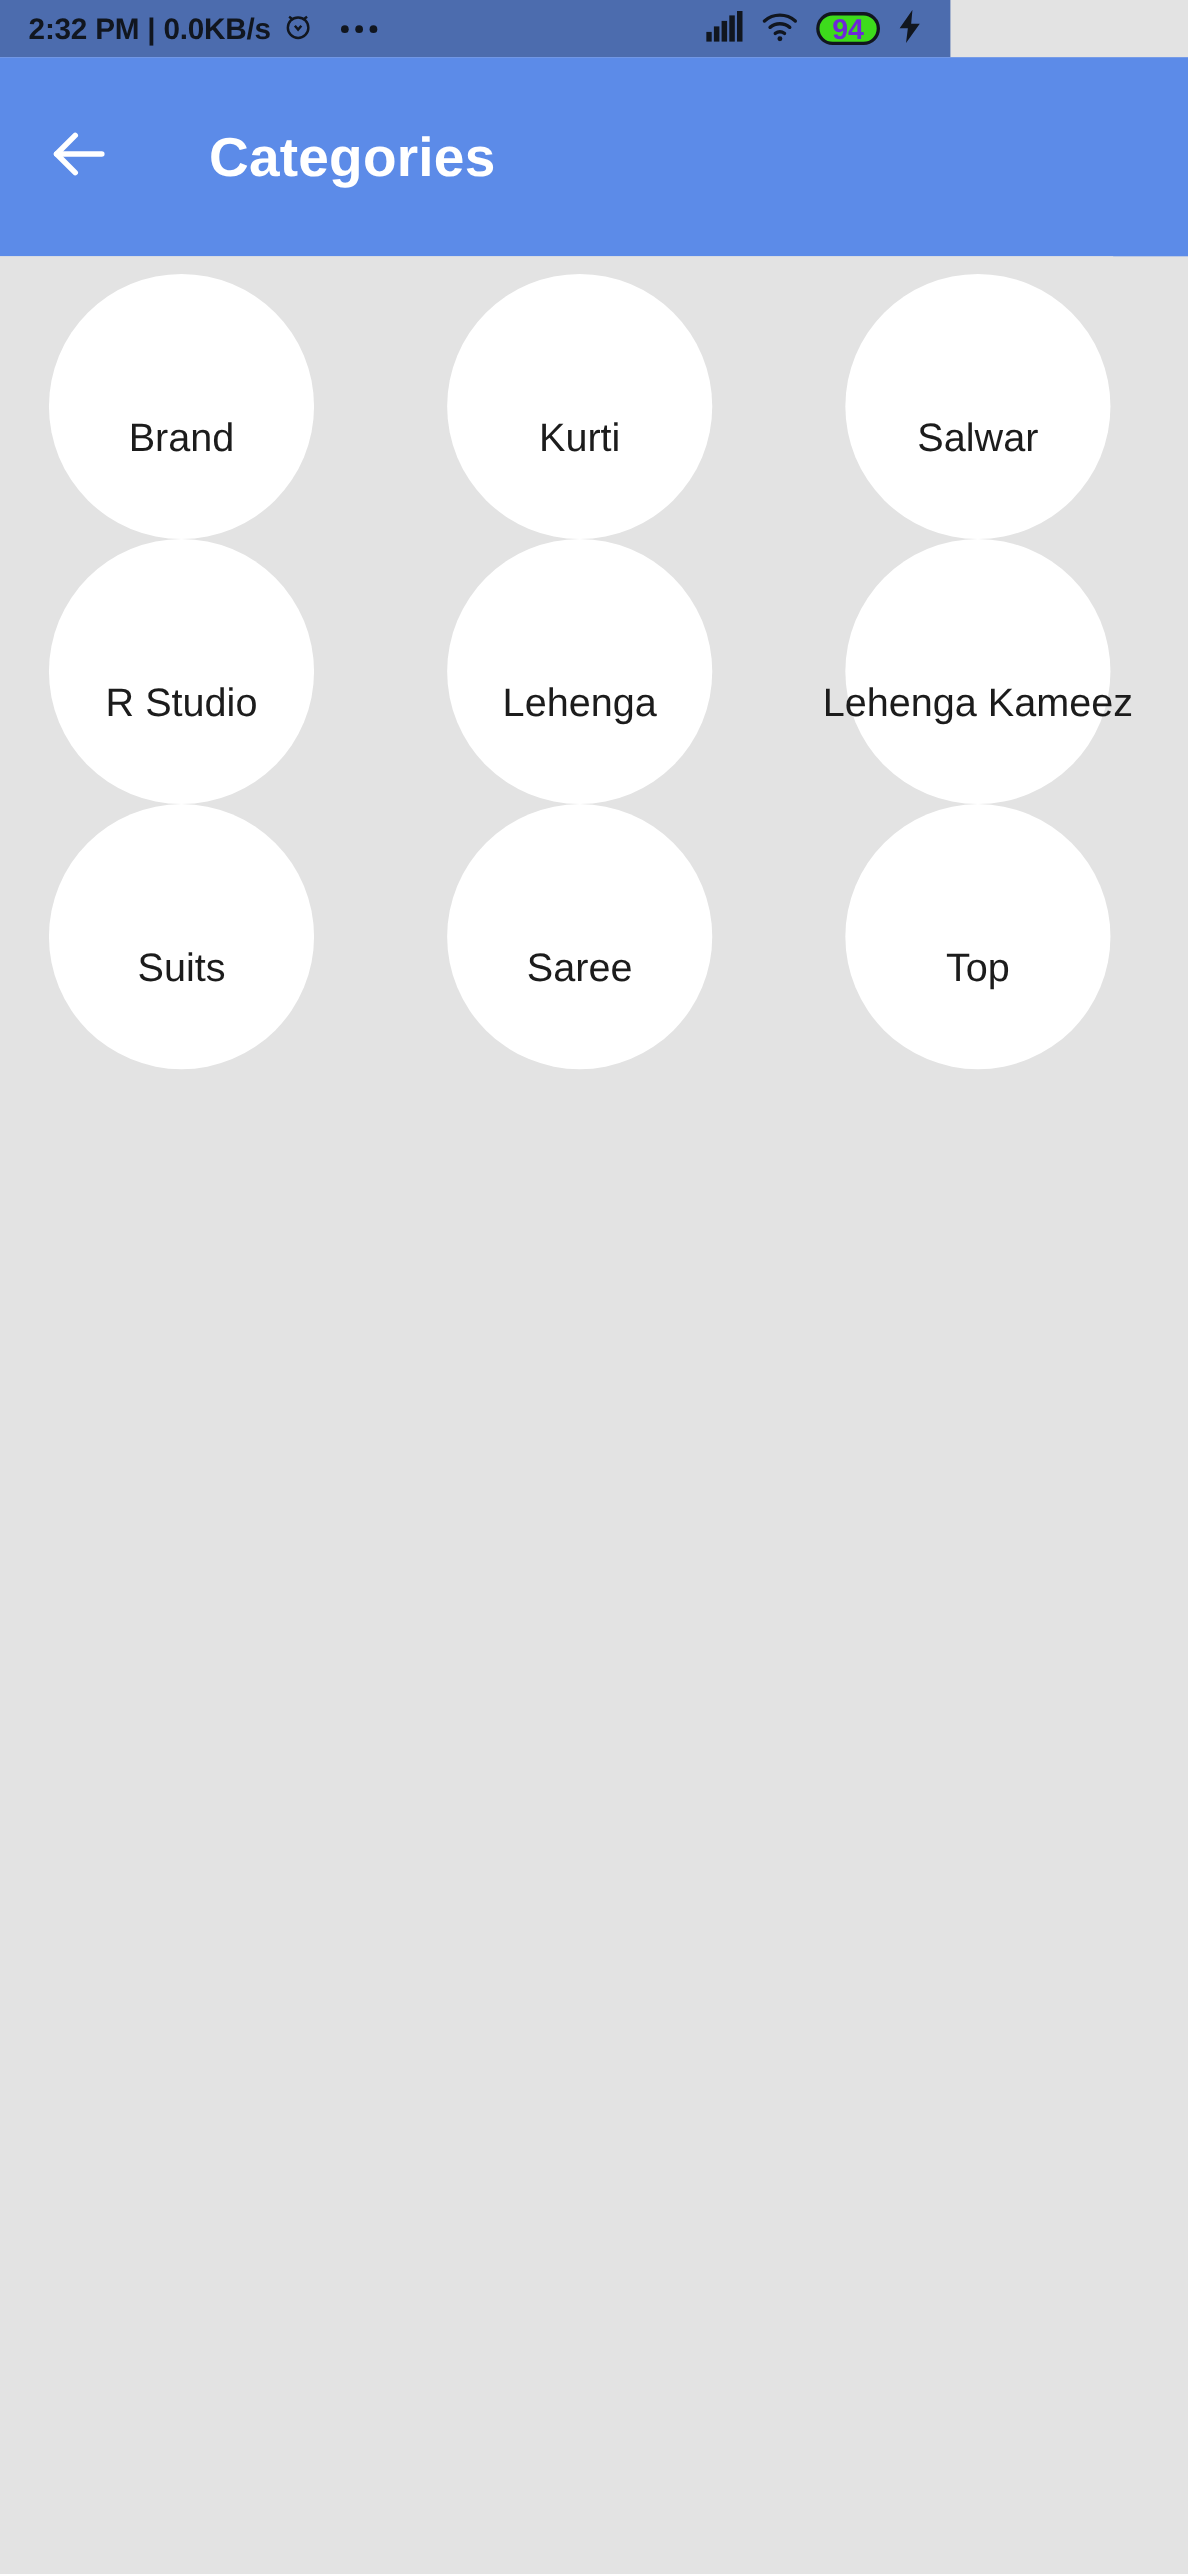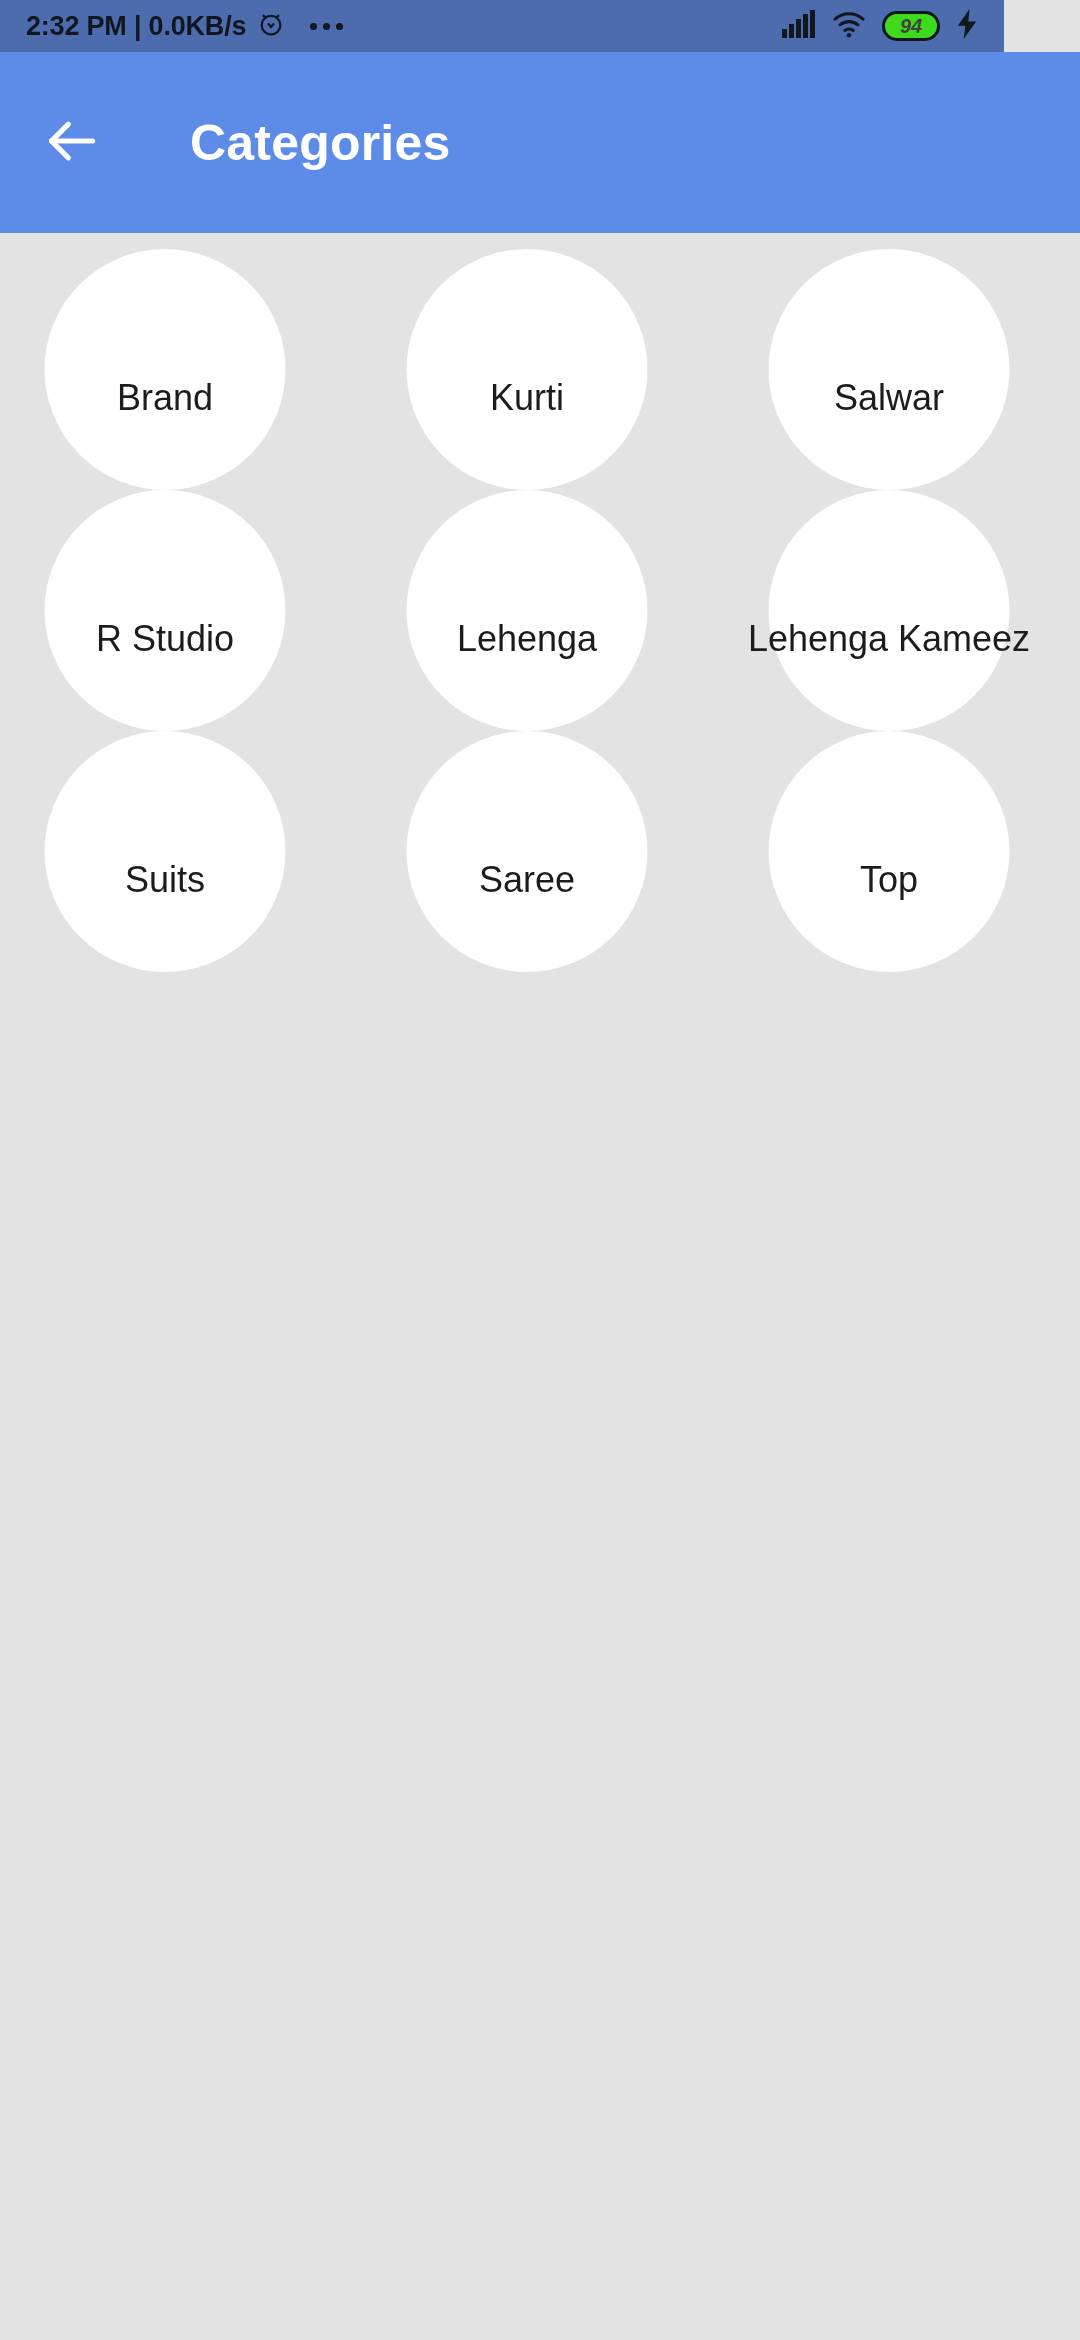--- a/index.html
+++ b/index.html
@@ -12,21 +12,21 @@
     background: #e3e3e3;
     font-family: "Liberation Sans", sans-serif;
     overflow: hidden;
     position: relative;
   }
 
   
   .status-bar {
     position: absolute;
     top: 0; left: 0;
-    width: 1004px;
+    width: 864px;
     height: 52px;
     background: #4c6cae;
     display: flex;
     align-items: center;
     justify-content: space-between;
     padding: 0 26px;
     box-sizing: border-box;
   }
   .status-left {
     display: flex;
@@ -64,25 +64,24 @@
     height: 30px;
     border: 3px solid #11161f;
     border-radius: 15px;
     background: #3ddb1c;
     display: flex;
     align-items: center;
     justify-content: center;
     box-sizing: border-box;
   }
   .battery-pill span {
-    font-size: 20px;
+    font-size: 26px;
     font-weight: bold;
-    color: #404040;
+    color: #6d28d9;
     line-height: 1;
-    font-style: italic;
   }
 
   
   .app-bar {
     position: absolute;
     top: 52px; left: 0;
     width: 1080px;
     height: 181px;
     background: #5c8be8;
     display: flex;

